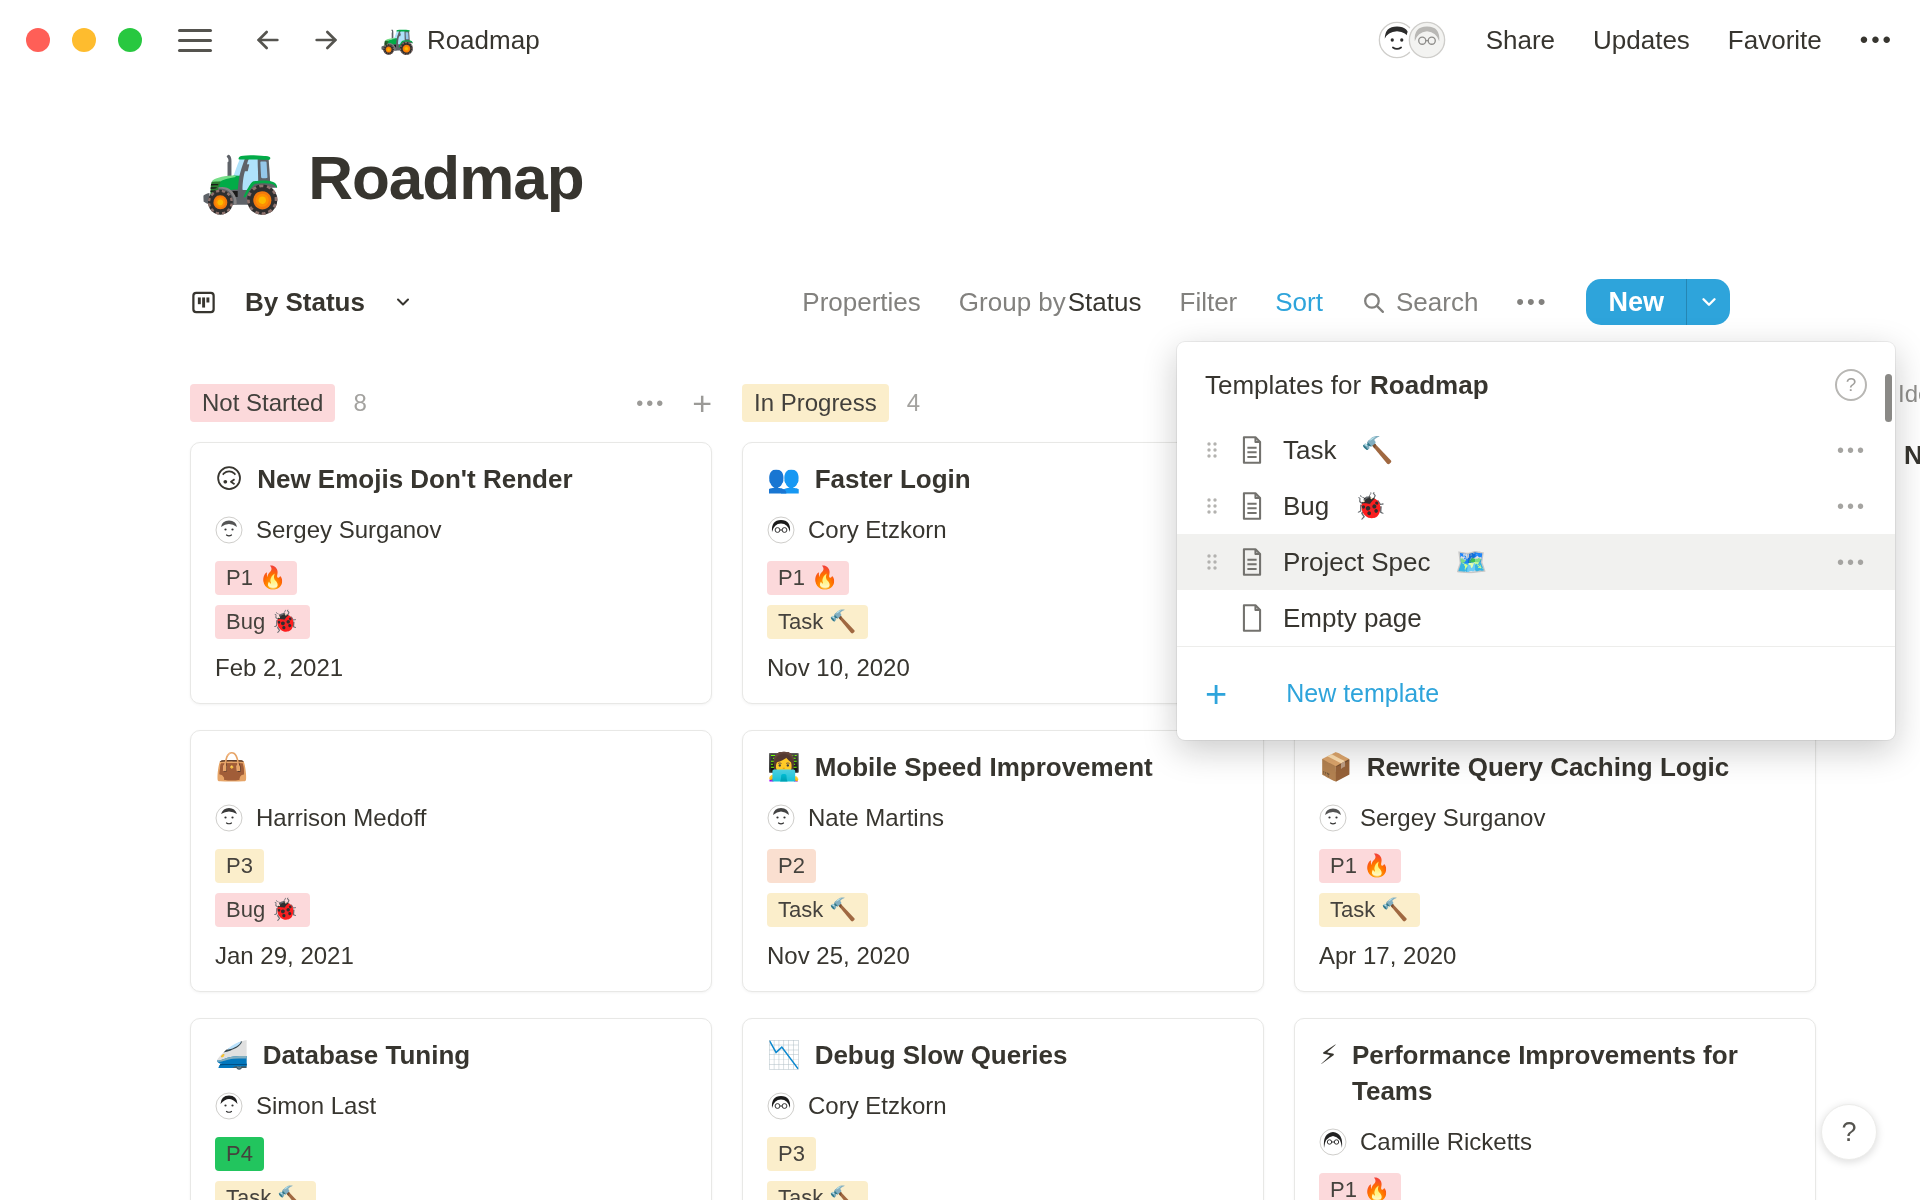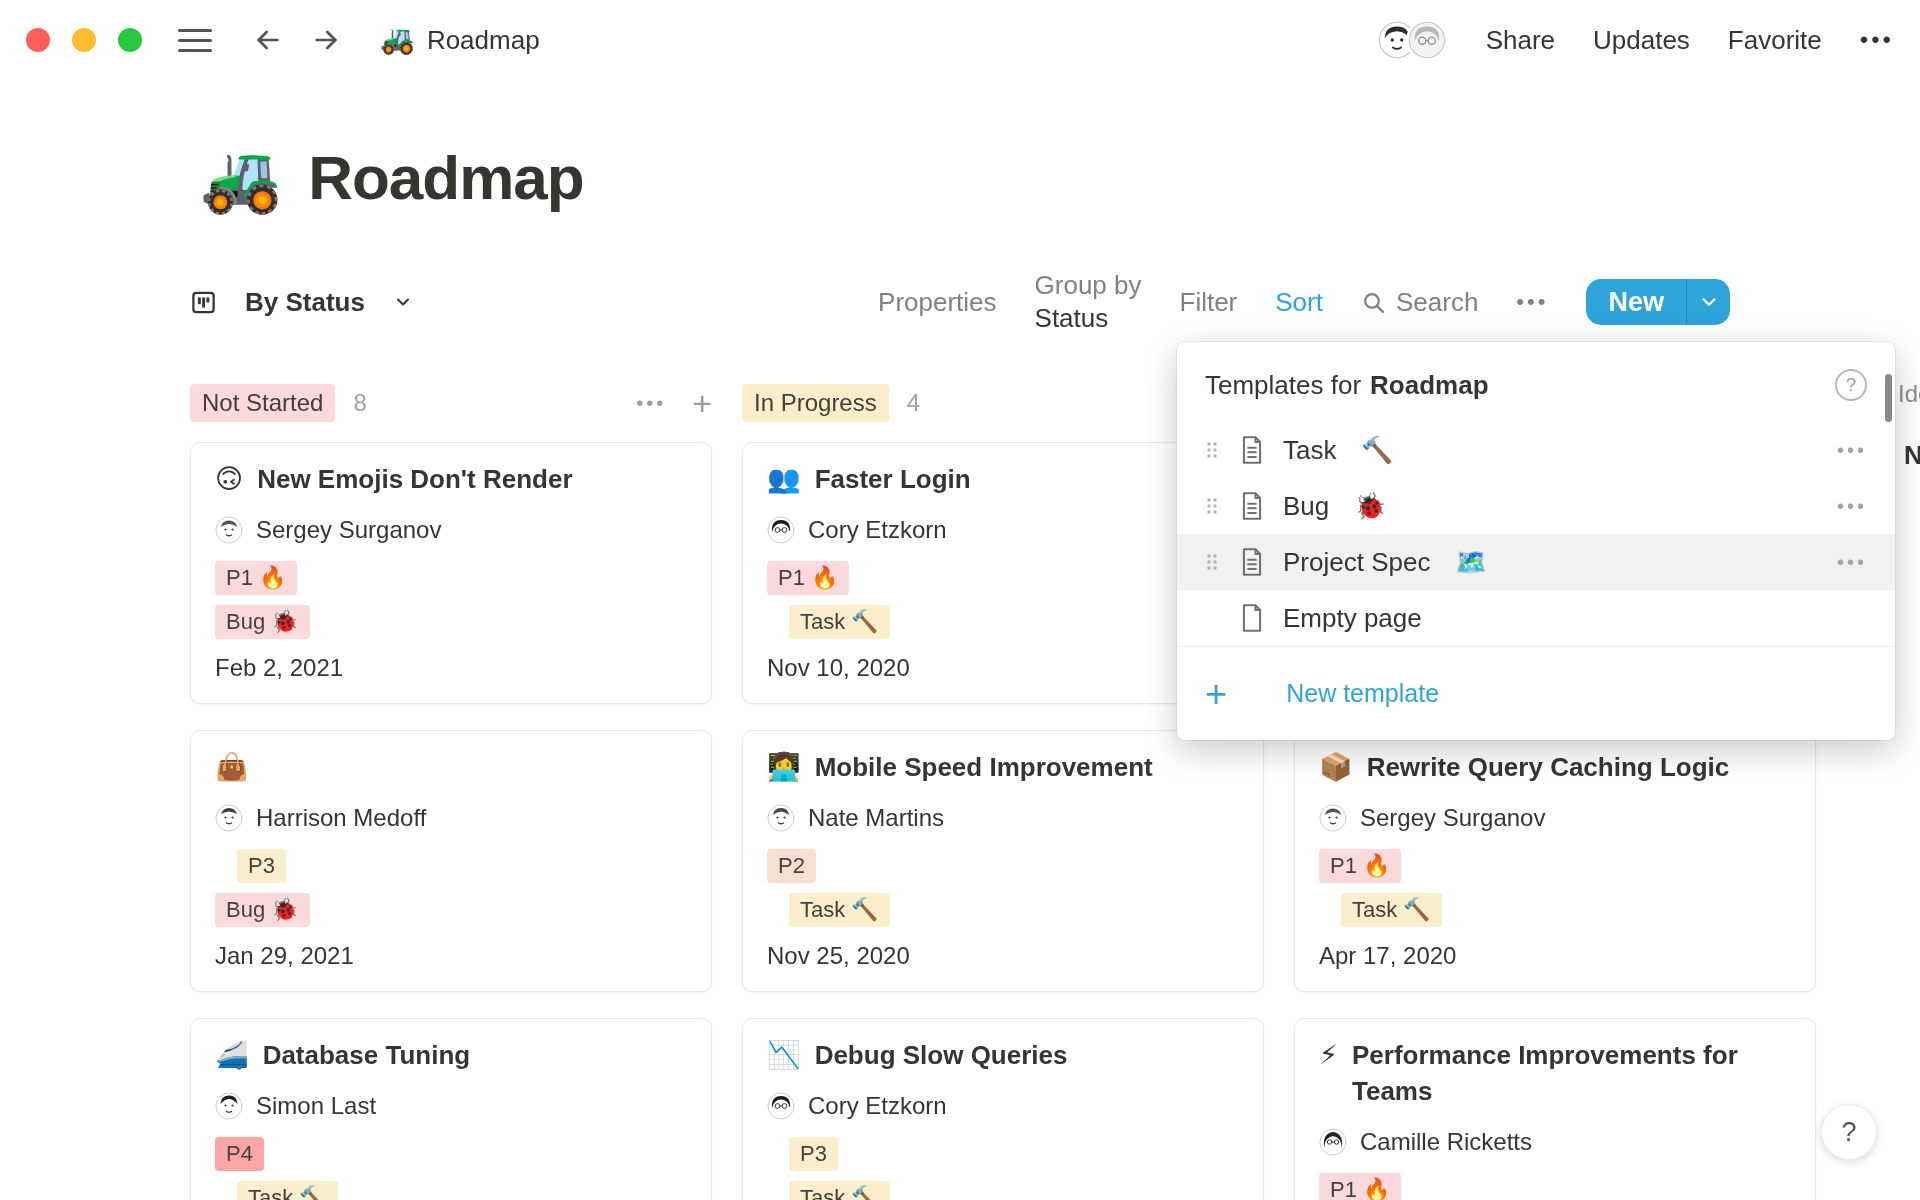--- a/index.html
+++ b/index.html
@@ -30,21 +30,21 @@
   .page-head { position:absolute; left:200px; top:142px; display:flex; align-items:center; gap:26px; }
   .page-head .emoji { font-size:66px; line-height:1; }
   .page-head h1 { font-size:62px; font-weight:700; letter-spacing:-1px; color:#37352f; }
   
   .viewbar { position:absolute; left:190px; top:278px; width:1540px; height:48px;
     display:flex; align-items:center; }
   .view-switch { display:flex; align-items:center; gap:28px; cursor:pointer; }
   .view-switch .vlabel { font-size:26px; font-weight:700; }
   .vb-right { margin-left:auto; display:flex; align-items:center; gap:38px; }
   .vb-gray { font-size:26px; color:#82817e; cursor:pointer; }
-  .groupby { display:flex; gap:2px; cursor:pointer;flex-direction:column; }
+  .groupby { display:flex; gap:2px; cursor:pointer; }
   .groupby .val { color:#37352f; font-size:26px; }
   .vb-sort { font-size:26px; color:#2ea4db; cursor:pointer; }
   .searchbox { display:flex; align-items:center; gap:10px; cursor:pointer; }
   .vb-more { font-size:22px; letter-spacing:3px; color:#82817e; cursor:pointer; }
   .new-btn { display:flex; align-items:stretch; height:46px; background:#2ea4db; border-radius:15px; overflow:hidden; cursor:pointer; }
   .new-btn .main { display:flex; align-items:center; padding:0 22px; color:#fff; font-size:27px; font-weight:700; }
   .new-btn .split { width:44px; display:flex; align-items:center; justify-content:center; border-left:1px solid rgba(0,0,0,.18); }
   
   .board { position:absolute; left:190px; top:380px; display:flex; gap:30px; }
   .column { width:522px; }
@@ -59,23 +59,23 @@
   .invisible { visibility:hidden; }
   .card { background:#fff; border:1px solid #e8e8e6; border-radius:10px;
     box-shadow:0 1px 3px rgba(15,15,15,.05); padding:18px 24px; margin-bottom:26px; cursor:pointer; }
   .card-spacer { height:262px; margin-bottom:26px; visibility:hidden; }
   .card-title { display:flex; gap:14px; font-size:26px; font-weight:700; line-height:36px; margin-bottom:16px; }
   .card-title .emoji { font-weight:400; font-size:27px; }
   .card-person { display:flex; align-items:center; gap:13px; font-size:24px; height:34px; margin-bottom:14px; }
   .badge-line { margin-bottom:10px; }
   .badge { display:inline-block; font-size:22px; line-height:24px; padding:5px 11px; border-radius:4px; color:#45423d; }
   .badge.pink { background:#fcd9db; }
-  .badge.cream { background:#fbeecb;margin-left:22px; }
+  .badge.cream { background:#fbeecb; }
   .badge.peach { background:#fadfd0; }
-  .badge.green { background:#fca5a5; }
+  .badge.green { background:#22c55e; }
   .card-date { font-size:24px; margin-top:12px; line-height:34px; }
   .avatar { width:28px; height:28px; }
   
   .tmenu { position:absolute; left:1177px; top:342px; width:718px; height:398px; background:#fff;
     border-radius:8px; z-index:10; overflow:hidden;
     box-shadow:0 0 0 1px rgba(15,15,15,.06), 0 10px 34px rgba(15,15,15,.22); }
   .tmenu-title { height:80px; display:flex; align-items:center; padding:6px 28px 0 28px; font-size:26px; }
   .tmenu-title b { margin-left:9px; }
   .help-circ { margin-left:auto; width:32px; height:32px; border-radius:50%; border:2px solid #b8b7b4;
     color:#a09f9c; font-size:19px; display:flex; align-items:center; justify-content:center; cursor:pointer; }

